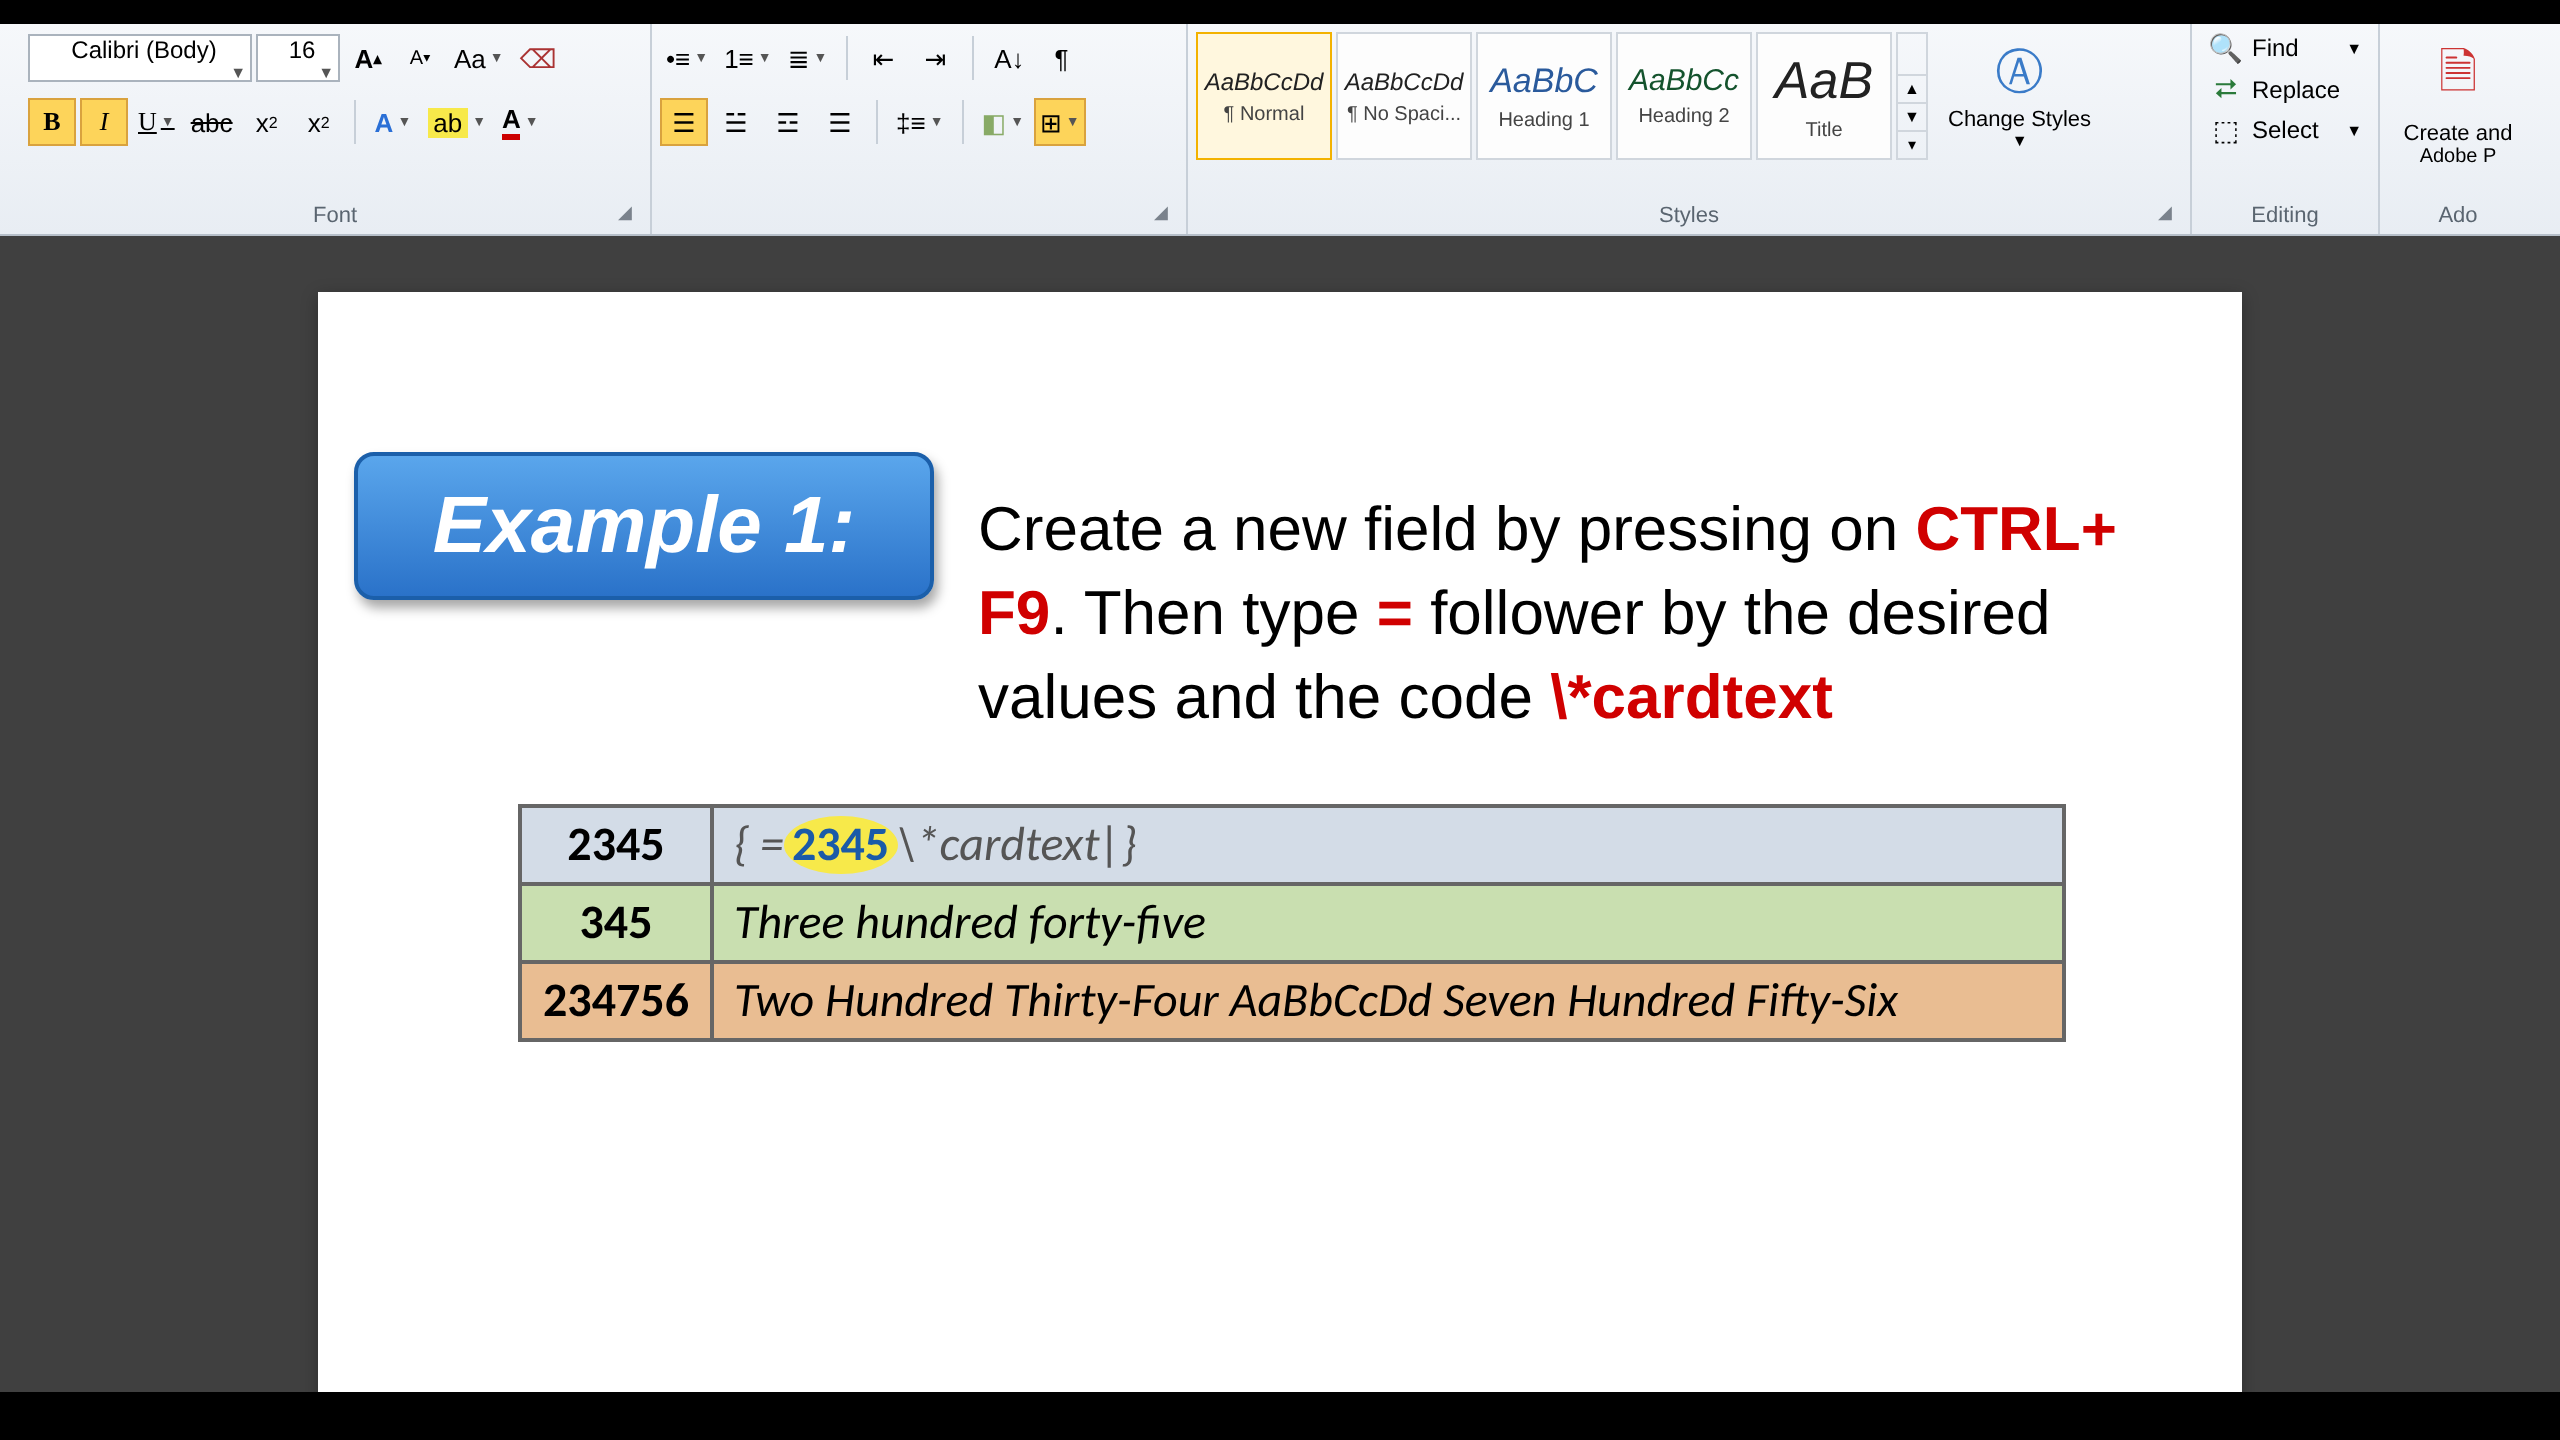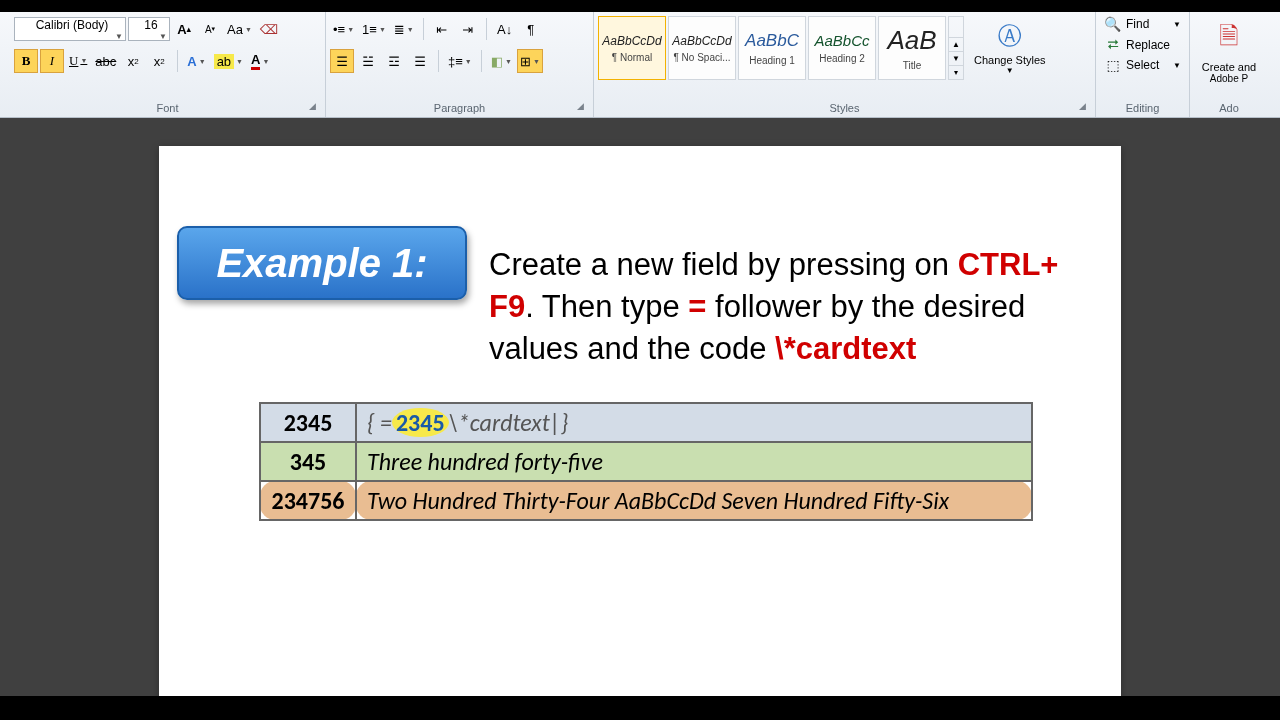--- a/index.html
+++ b/index.html
@@ -110,21 +110,21 @@
 .tbl {
   position: absolute; left: 100px; top: 256px;
   border: 2px solid #666; border-collapse: collapse;
   font-family: Calibri, sans-serif; font-size: 24px; font-style: italic;
 }
 .tbl td { border: 2px solid #666; padding: 4px 10px; }
 .tbl .num { text-align: center; font-weight: bold; font-style: normal; width: 96px; }
 .tbl .txt { width: 676px; }
 .row1 td { background: #d3dce7; }
 .row2 td { background: #c9dfb0; }
-.row3 td { background: #e9bd92; border-radius: 15px; }
+.row3 td { background: #e9bd92; }
 .field-code .hl { background: #f7e94a; border-radius: 50%; padding: 0 4px; font-weight: bold; color: #1a5aa8; font-style: normal; }
 .field-code .gr { color: #555; }
 </style>
 </head>
 <body>
 
 <div class="black-top"></div>
 
 <div class="ribbon">
 
@@ -185,21 +185,20 @@
         <div class="btn">☱</div>
         <div class="btn">☲</div>
         <div class="btn">☰</div>
         <div class="sep"></div>
         <div class="btn">‡≡<span class="dd">▼</span></div>
         <div class="sep"></div>
         <div class="btn" style="color:#8a6">◧<span class="dd">▼</span></div>
         <div class="btn active">⊞<span class="dd">▼</span></div>
       </div>
     </div>
-    <div class="group-label">Paragraph</div>
     <div class="dialog-launch">◢</div>
   </div>
 
   <div class="ribbon-group" style="width:502px">
     <div class="group-content" style="flex-direction:row;align-items:flex-start;gap:4px;padding-top:2px">
       <div class="style-gallery">
         <div class="style-item sel">
           <div class="style-preview" style="font-size:12px">AaBbCcDd</div>
           <div class="style-name">¶ Normal</div>
         </div>

